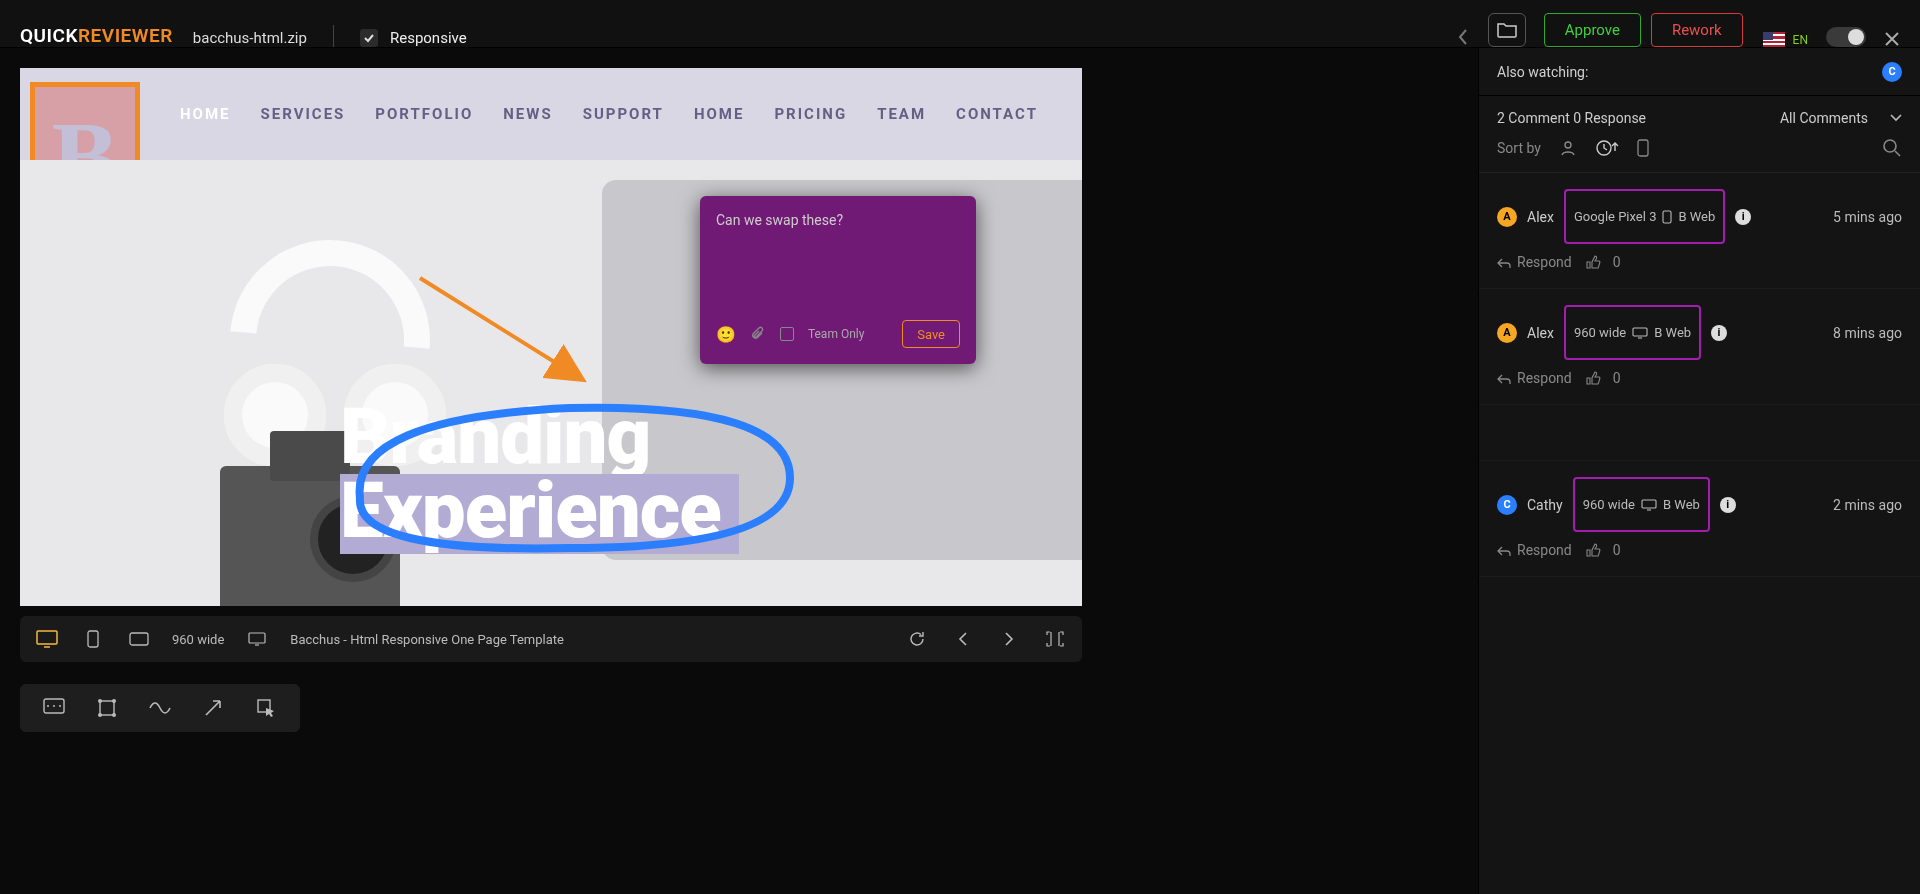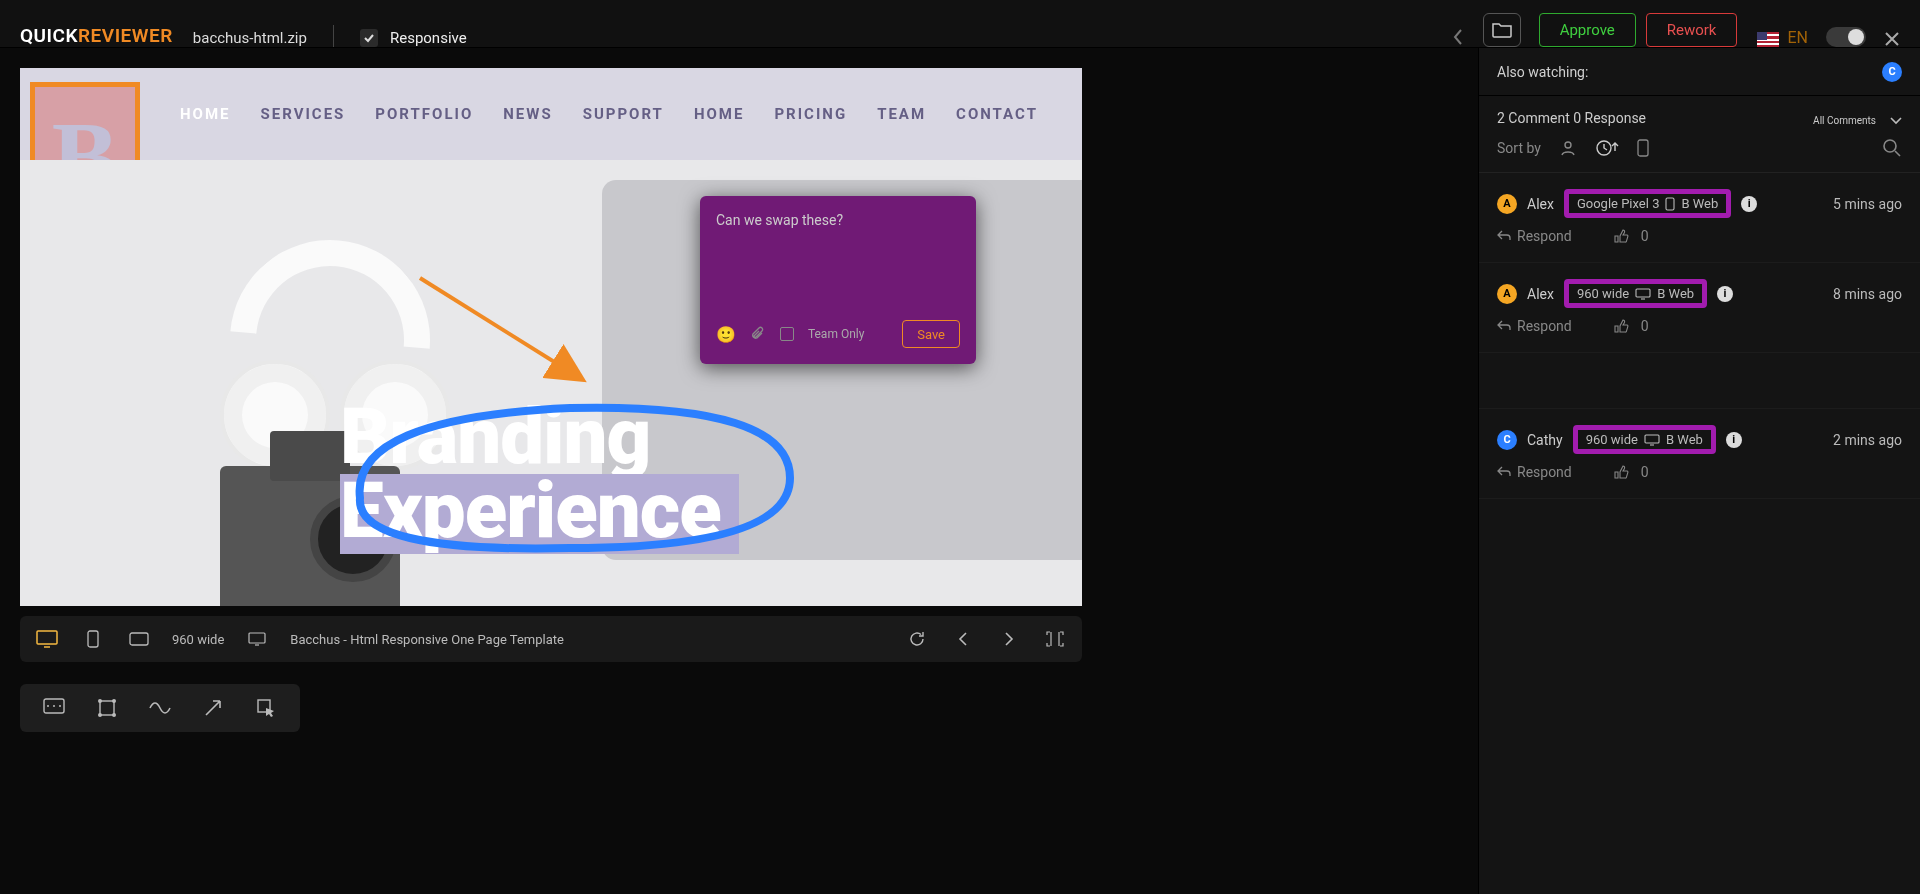--- a/index.html
+++ b/index.html
@@ -15,21 +15,21 @@
 .vsep{width:1px;height:22px;background:#444;margin:0 26px}
 .checkbox{width:18px;height:18px;border-radius:3px;background:#2b2b2b;display:flex;align-items:center;justify-content:center}
 .anno-label{margin-left:12px;color:#eee;font-size:15px}
 .spacer{flex:1}
 .nav-back{color:#888;margin-right:18px}
 .folder-btn{width:38px;height:34px;border:1px solid #555;border-radius:6px;display:flex;align-items:center;justify-content:center;margin-right:18px}
 .approve-btn{height:34px;padding:0 20px;border:1px solid #2faa2f;border-radius:4px;color:#3fcf3f;font-size:15px;display:flex;align-items:center;background:transparent;margin-right:10px}
 .rework-btn{height:34px;padding:0 20px;border:1px solid #d83a3a;border-radius:4px;color:#e85050;font-size:15px;display:flex;align-items:center;background:transparent;margin-right:20px}
 .flag{width:22px;height:15px;background:linear-gradient(#b22234 0%,#b22234 15%,#fff 15%,#fff 30%,#b22234 30%,#b22234 45%,#fff 45%,#fff 60%,#b22234 60%,#b22234 75%,#fff 75%,#fff 90%,#b22234 90%);position:relative;margin-right:8px}
 .flag::before{content:"";position:absolute;top:0;left:0;width:10px;height:8px;background:#3c3b6e}
-.lang{color:#a16207;font-size:16px;margin-right:18px}
+.lang{color:#84cc16;font-size:12px;margin-right:18px}
 .toggle{width:40px;height:20px;border-radius:10px;background:#3a3a3a;position:relative;margin-right:18px}
 .toggle::after{content:"";position:absolute;right:2px;top:2px;width:16px;height:16px;border-radius:50%;background:#ddd}
 .close-x{color:#aaa}
 
 
 .body{display:flex;height:calc(100% - 48px)}
 .left{flex:1;display:flex;flex-direction:column;padding:20px 0 0 20px}
 .right{width:442px;background:#141414;border-left:1px solid #000;display:flex;flex-direction:column;overflow:hidden}
 
 
@@ -68,36 +68,36 @@
 .bottom-bar .grow{flex:1}
 
 
 .tool-bar{margin-top:22px;width:280px;height:48px;background:#1e1e1e;border-radius:6px;display:flex;align-items:center;justify-content:space-around;padding:0 8px}
 .tool-bar .t{width:40px;height:40px;display:flex;align-items:center;justify-content:center;color:#aaa}
 
 
 .watch-row{height:48px;display:flex;align-items:center;padding:0 18px;border-bottom:1px solid #000}
 .watch-row .dot{margin-left:auto;width:20px;height:20px;border-radius:50%;background:#2b7fff;color:#fff;font-size:11px;font-weight:700;display:flex;align-items:center;justify-content:center}
 .summary-row{display:flex;align-items:flex-end;padding:14px 18px 4px;color:#ccc}
-.summary-row .filter{margin-left:auto;display:flex;align-items:center;gap:14px;font-size:10px}
+.summary-row .filter{margin-left:auto;display:flex;align-items:center;gap:22px;font-size:14px}
 .sort-row{display:flex;align-items:center;padding:8px 18px 14px;gap:18px;color:#888;border-bottom:1px solid #222}
 .sort-row .srch{margin-left:auto}
 .comments{flex:1;overflow:auto}
 .comment{padding:16px 18px 18px;border-bottom:1px solid #1c1c1c}
 .c-head{display:flex;align-items:center;gap:10px;flex-wrap:wrap;margin-bottom:10px}
 .avatar{width:20px;height:20px;border-radius:50%;font-size:11px;font-weight:700;display:flex;align-items:center;justify-content:center;color:#000}
 .av-a{background:#f5a623}
 .av-c{background:#2b7fff;color:#fff}
 .user{color:#ccc;font-size:14px}
-.chip{border:5px solid #a21caf;border-radius:4px;padding:2px 8px;color:#bbb;font-size:13px;display:flex;align-items:center;gap:6px}
+.chip{border:2px solid #a21caf;border-radius:4px;padding:18px 8px;color:#bbb;font-size:13px;display:flex;align-items:center;gap:6px}
 .info-ico{width:16px;height:16px;border-radius:50%;background:#ddd;color:#000;font-size:11px;font-weight:700;display:flex;align-items:center;justify-content:center}
 .time{color:#bbb;font-size:14px;margin-left:auto}
 .c-body{color:#eee;font-size:15px;margin-bottom:14px;letter-spacing:.3px}
 .c-foot{display:flex;align-items:center;gap:6px;color:#888;font-size:14px}
-.c-foot .resp{display:flex;align-items:center;gap:6px;margin-right:36px}
+.c-foot .resp{display:flex;align-items:flex-end;gap:6px;margin-right:8px}
 .big-gap{height:56px;border-bottom:1px solid #1c1c1c}
 </style>
 </head>
 <body>
 
 <div class="topbar">
   <div class="logo">
     <span class="q">QUICK</span><span class="r">REVIEWER</span>
   </div>
   <div class="filename">bacchus-html.zip</div>

